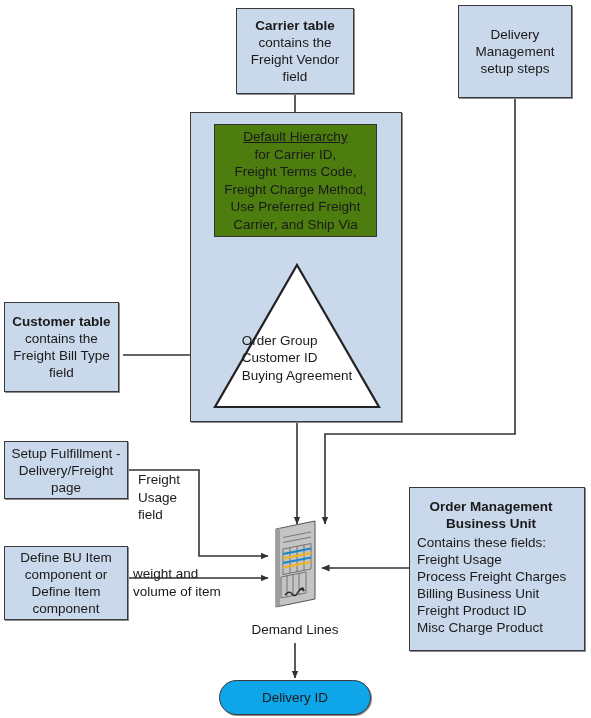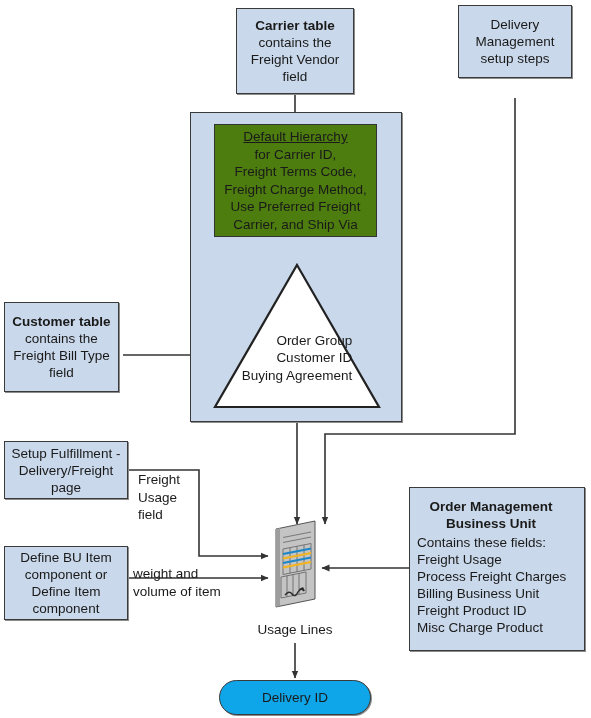--- a/index.html
+++ b/index.html
@@ -40,21 +40,21 @@
     display:flex;flex-direction:column;align-items:center;justify-content:center;
     text-align:center;font-size:13.5px;line-height:17.5px;
     box-sizing:border-box;
   }
   .innerbox .ttl{text-decoration:underline;}
 
   .tri-wrap{position:absolute;}
   .tri-text{
     position:absolute;left:0;top:0;width:100%;height:100%;
     display:flex;flex-direction:column;align-items:center;justify-content:flex-end;
-    font-size:13.5px;line-height:17.5px;text-align:right;
+    font-size:13.5px;line-height:17.5px;text-align:left;
     box-sizing:border-box;padding-bottom:26px;
     pointer-events:none;
   }
 
   .plainlabel{
     position:absolute;font-size:13.5px;line-height:17.5px;
     white-space:pre;
   }
   .plainlabel.center{text-align:center;}
 
@@ -119,21 +119,21 @@
 Carrier, and Ship Via</div>
   </div>
 
   <div class="node boxnode" style="left:236px;top:8px;width:118px;height:86px;">
     <div class="ttl">Carrier table</div>
     <div style="white-space:pre;">contains the
 Freight Vendor
 field</div>
   </div>
 
-  <div class="node boxnode" style="left:458px;top:5px;width:114px;height:73px;">
+  <div class="node boxnode" style="left:458px;top:5px;width:114px;height:93px;">
     <div style="white-space:pre;">Delivery
 Management
 setup steps</div>
   </div>
 
   <div class="node boxnode" style="left:4px;top:302px;width:115px;height:90px;">
     <div class="ttl">Customer table</div>
     <div style="white-space:pre;">contains the
 Freight Bill Type
 field</div>
@@ -200,19 +200,19 @@
         <line x1="19" y1="56.8" x2="19" y2="77.8"></line>
         <line x1="25" y1="55.6" x2="25" y2="76.6"></line>
         <line x1="31" y1="54.4" x2="31" y2="75.4"></line>
       </g>
 
       <path d="M17,76 q4,-5 7,-1 q3,4 6,-2 q3,-5 6,-1" stroke="#2a2a2a" stroke-width="1.4" fill="none"></path>
       <path d="M31,70 l6,2 l-2,-4" fill="#2a2a2a"></path>
     </svg>
   </div>
 
-  <div class="plainlabel center" style="left:235px;top:621px;width:120px;">Usage Lines</div>
+  <div class="plainlabel center" style="left:235px;top:621px;width:120px;">Demand Lines</div>
 
   <div class="oval" style="left:219px;top:680px;width:152px;height:35px;">
     <span>Delivery ID</span>
   </div>
 
 </div>
 
 </body></html>

